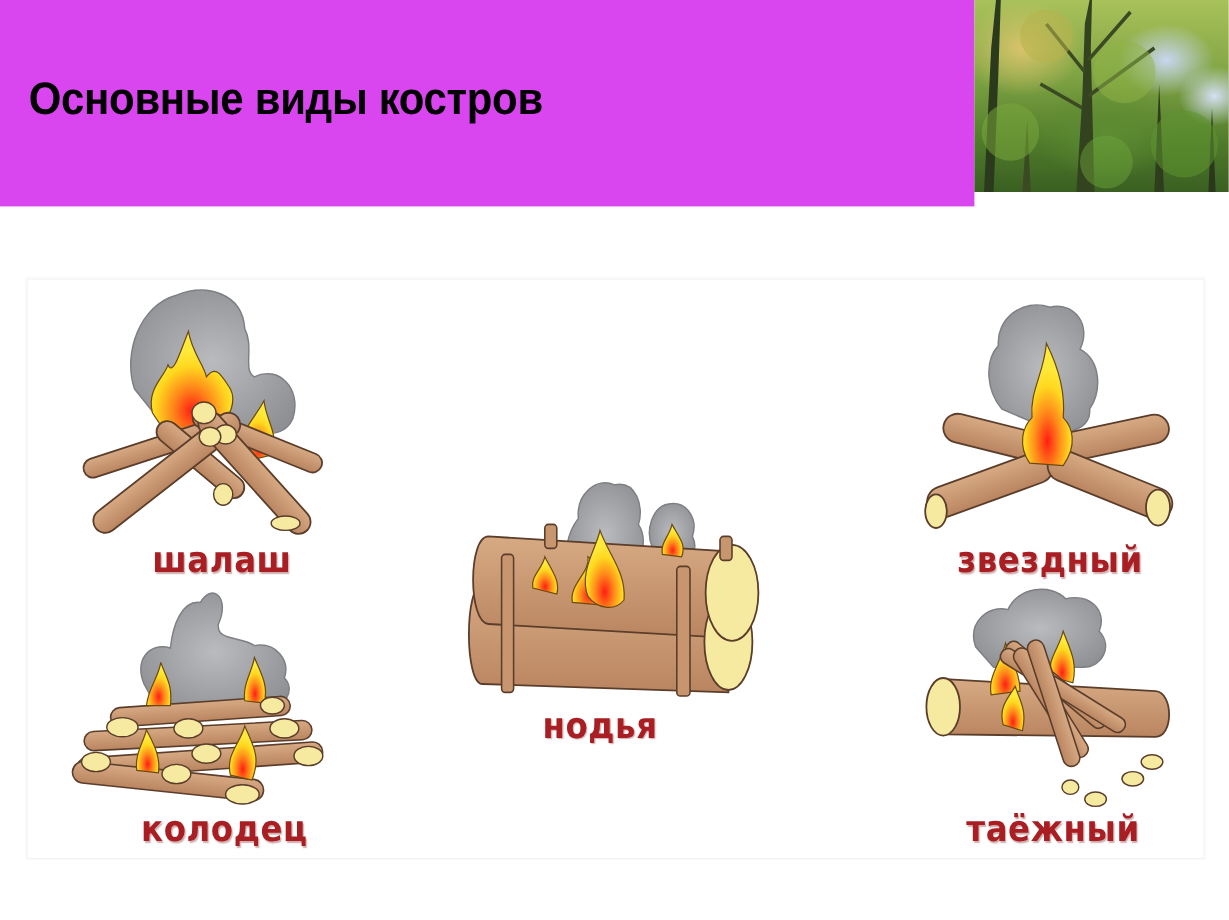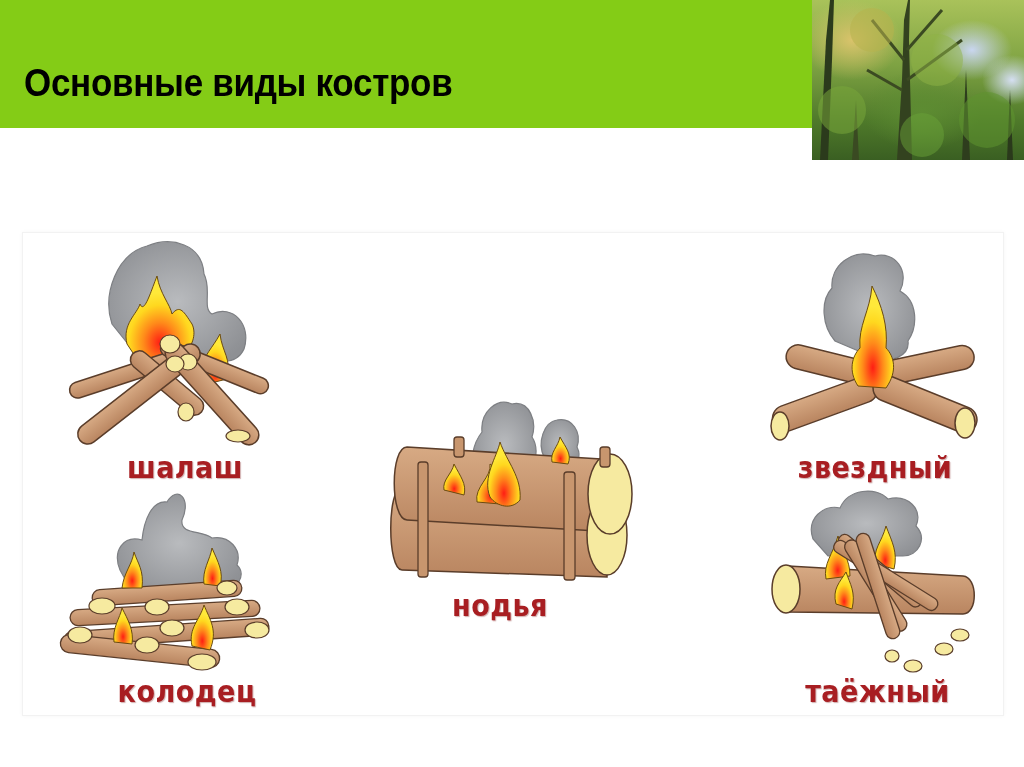--- a/index.html
+++ b/index.html
@@ -1,21 +1,21 @@
 <!DOCTYPE html>
 <html><head>
   <meta charset="utf-8">
   <style>
     * { margin: 0; padding: 0; box-sizing: border-box; }
     html, body { width: 1024px; height: 767px; background: #ffffff; overflow: hidden; }
     body { position: relative; font-family: "Liberation Sans", sans-serif; }
 
     .header {
-      position: absolute; left: 0; top: 0; width: 812px; height: 128px;
-      background: #84cc16;
+      position: absolute; left: 0; top: 0; width: 812px; height: 172px;
+      background: #d946ef;
     }
     .title {
       position: absolute; left: 24px; top: 62px;
       font-family: "Liberation Sans", sans-serif;
       font-weight: bold; font-size: 38px; color: #000000;
       letter-spacing: -0.3px; white-space: nowrap;
       transform: scaleX(0.92); transform-origin: left center;
     }
     .photo {
       position: absolute; left: 812px; top: 0; width: 212px; height: 160px;

